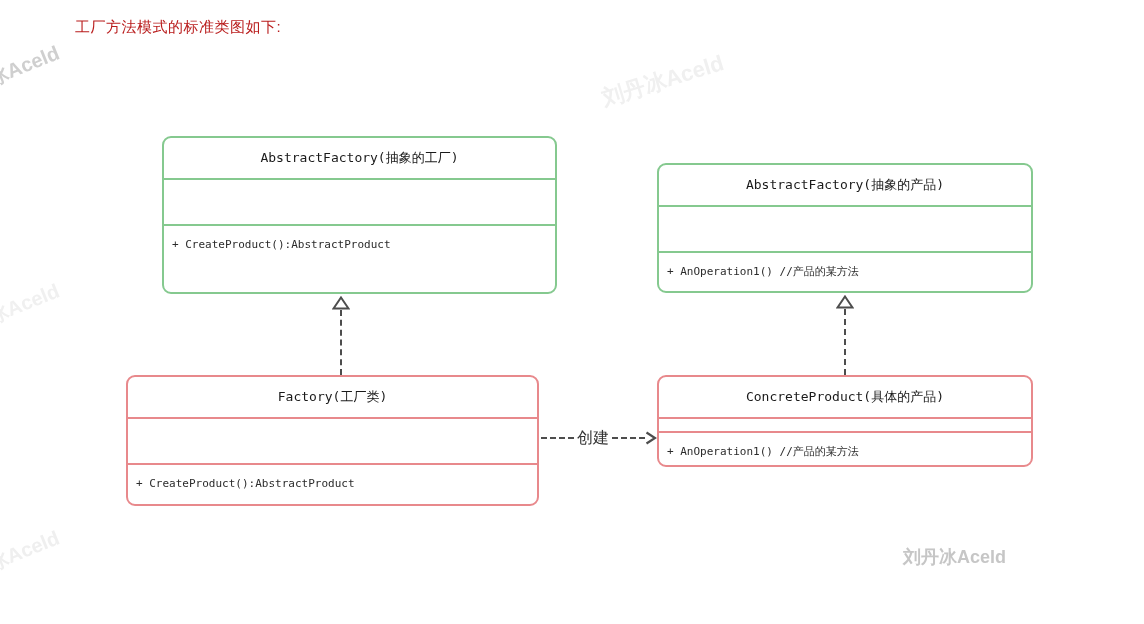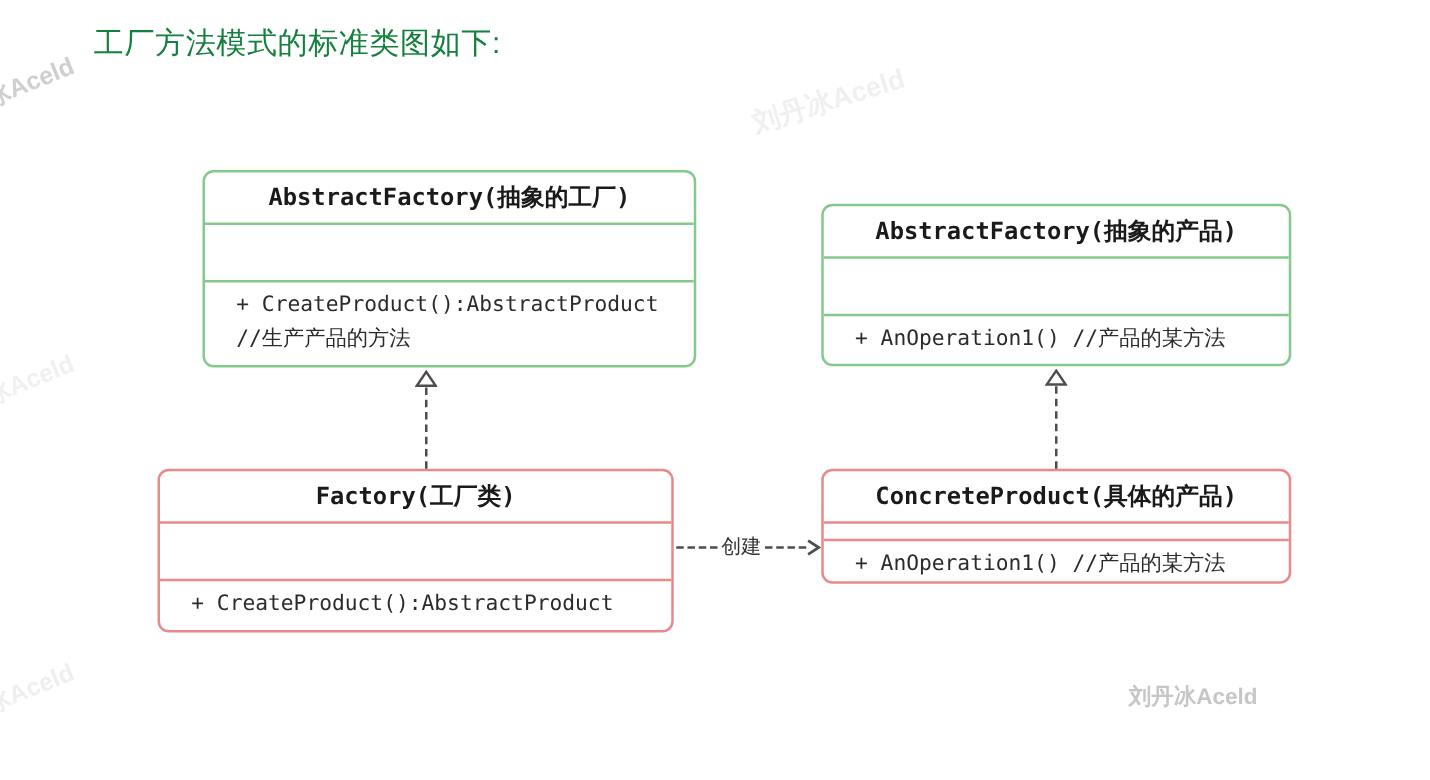--- a/index.html
+++ b/index.html
@@ -1,20 +1,20 @@
 <!DOCTYPE html>
 <html><head>
 <meta charset="utf-8">
 <style>
   html,body{margin:0;padding:0;background:#fff;}
   .canvas{
     position:relative;width:1144px;height:624px;background:#ffffff;
     overflow:hidden;font-family:"Liberation Sans",sans-serif;
   }
-  .heading{position:absolute;color:#15803d;font-size:24px;letter-spacing:.5px;white-space:nowrap;}
+  .heading{position:absolute;color:#b91c1c;font-size:15px;letter-spacing:.5px;white-space:nowrap;}
   .h1{left:75px;top:18px;}
   .h2{left:115px;top:62px;}
 
   
   .wm{position:absolute;font-weight:bold;white-space:nowrap;pointer-events:none;}
   .wm1{left:-52px;top:60px;font-size:20px;color:#cfcfcf;transform:rotate(-22deg);}
   .wm2{left:600px;top:66px;font-size:22px;color:#f0f0f0;transform:rotate(-17deg);}
   .wm3{left:-52px;top:298px;font-size:20px;color:#f0f0f0;transform:rotate(-22deg);}
   .wm4{left:-52px;top:545px;font-size:20px;color:#efefef;transform:rotate(-22deg);}
   .wm5{left:903px;top:545px;font-size:18px;color:#c6c6c6;transform:none;}
@@ -22,28 +22,28 @@
   
   .uml{
     position:absolute;display:flex;flex-direction:column;
     border-radius:9px;background:#fff;box-sizing:border-box;
     font-family:"DejaVu Sans Mono","Liberation Mono",monospace;
   }
   .uml.green{border:2px solid #85c98f;}
   .uml.red{border:2px solid #e8898c;}
   .uml-title{
     height:40px;line-height:40px;text-align:center;
-    font-weight:bold;font-size:19px;color:#1a1a1a;white-space:nowrap;
+    font-weight:normal;font-size:13px;color:#1a1a1a;white-space:nowrap;
   }
   .green .uml-title{border-bottom:2px solid #85c98f;}
   .red   .uml-title{border-bottom:2px solid #e8898c;}
   .uml-attrs{height:44px;}
   .green .uml-attrs{border-bottom:2px solid #85c98f;}
   .red   .uml-attrs{border-bottom:2px solid #e8898c;}
-  .uml-methods{flex:1;padding:5px 0 0 25px;font-size:17px;color:#2b2b2b;line-height:27px;white-space:nowrap;}
+  .uml-methods{flex:1;padding:5px 0 0 8px;font-size:11px;color:#2b2b2b;line-height:27px;white-space:nowrap;}
 
   
   .rel-v{position:absolute;display:flex;flex-direction:column;align-items:center;width:18px;}
   .rel-v .dash{flex:1;width:0;border-left:2px dashed #4d4d4d;}
   .rel-h{position:absolute;display:flex;align-items:center;}
   .rel-h .dash{flex:1;height:0;border-top:2px dashed #4d4d4d;}
   .rel-h .rel-label{padding:0 3px;font-size:16px;color:#333;font-family:"Liberation Sans",sans-serif;line-height:16px;}
   .tri,.chev{display:block;}
 </style>
 </head>
@@ -57,21 +57,20 @@
   <div class="wm wm2">刘丹冰Aceld</div>
   <div class="wm wm3">刘丹冰Aceld</div>
   <div class="wm wm4">刘丹冰Aceld</div>
   <div class="wm wm5">刘丹冰Aceld</div>
 
   <div class="uml green" style="left:162px;top:136px;width:395px;height:158px;">
     <div class="uml-title">AbstractFactory(抽象的工厂)</div>
     <div class="uml-attrs"></div>
     <div class="uml-methods">
       <div>+ CreateProduct():AbstractProduct</div>
-      <div>//生产产品的方法</div>
     </div>
   </div>
 
   <div class="uml green" style="left:657px;top:163px;width:376px;height:130px;">
     <div class="uml-title">AbstractFactory(抽象的产品)</div>
     <div class="uml-attrs"></div>
     <div class="uml-methods">
       <div>+ AnOperation1() //产品的某方法</div>
     </div>
   </div>

